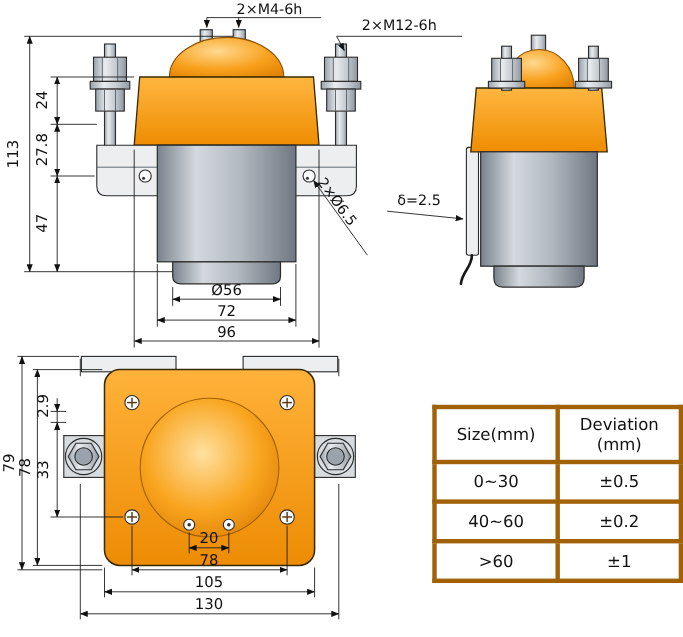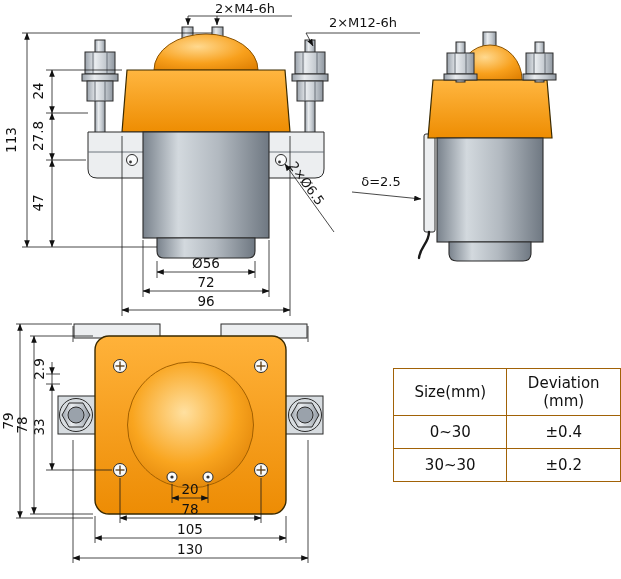--- a/index.html
+++ b/index.html
@@ -21,21 +21,21 @@
   .facet{stroke:#60686f;stroke-width:0.9;}
   .ext,.dim{stroke:#1a1a1a;stroke-width:0.8;fill:none;}
   .wire{stroke:#1a1a1a;stroke-width:2.4;fill:none;stroke-linecap:round;}
   text.d{font:13.5px "DejaVu Sans",sans-serif;fill:#111;text-anchor:middle;}
   text.lbl{font:13px "DejaVu Sans",sans-serif;fill:#111;text-anchor:middle;}
 
   
   .tol-table{position:absolute;left:393px;top:368px;}
   .tol-table table{border-collapse:collapse;background:#fff;color:#111;
                    font-family:"DejaVu Sans",sans-serif;font-size:15px;}
-  .tol-table th,.tol-table td{border:1px solid #a16207;text-align:center;vertical-align:middle;}
+  .tol-table th,.tol-table td{border:4px solid #a16207;text-align:center;vertical-align:middle;}
   .tol-table th{width:102px;height:46px;font-weight:normal;padding:0 6px;}
   .tol-table td{height:30px;}
 </style>
 </head>
 <body>
 
 <div id="stage">
 
 <svg width="621" height="579" viewBox="0 0 621 579">
   <defs>
@@ -279,23 +279,27 @@
   <table>
     <thead>
       <tr>
         <th>Size(mm)</th>
         <th>Deviation (mm)</th>
       </tr>
     </thead>
     <tbody>
       <tr>
         <td>0~30</td>
-        <td>±0.4</td>
+        <td>±0.5</td>
       </tr>
       <tr>
-        <td>30~30</td>
+        <td>40~60</td>
         <td>±0.2</td>
+      </tr>
+      <tr>
+        <td>&gt;60</td>
+        <td>±1</td>
       </tr>
     </tbody>
   </table>
 </div>
 
 </div>
 
 </body></html>

